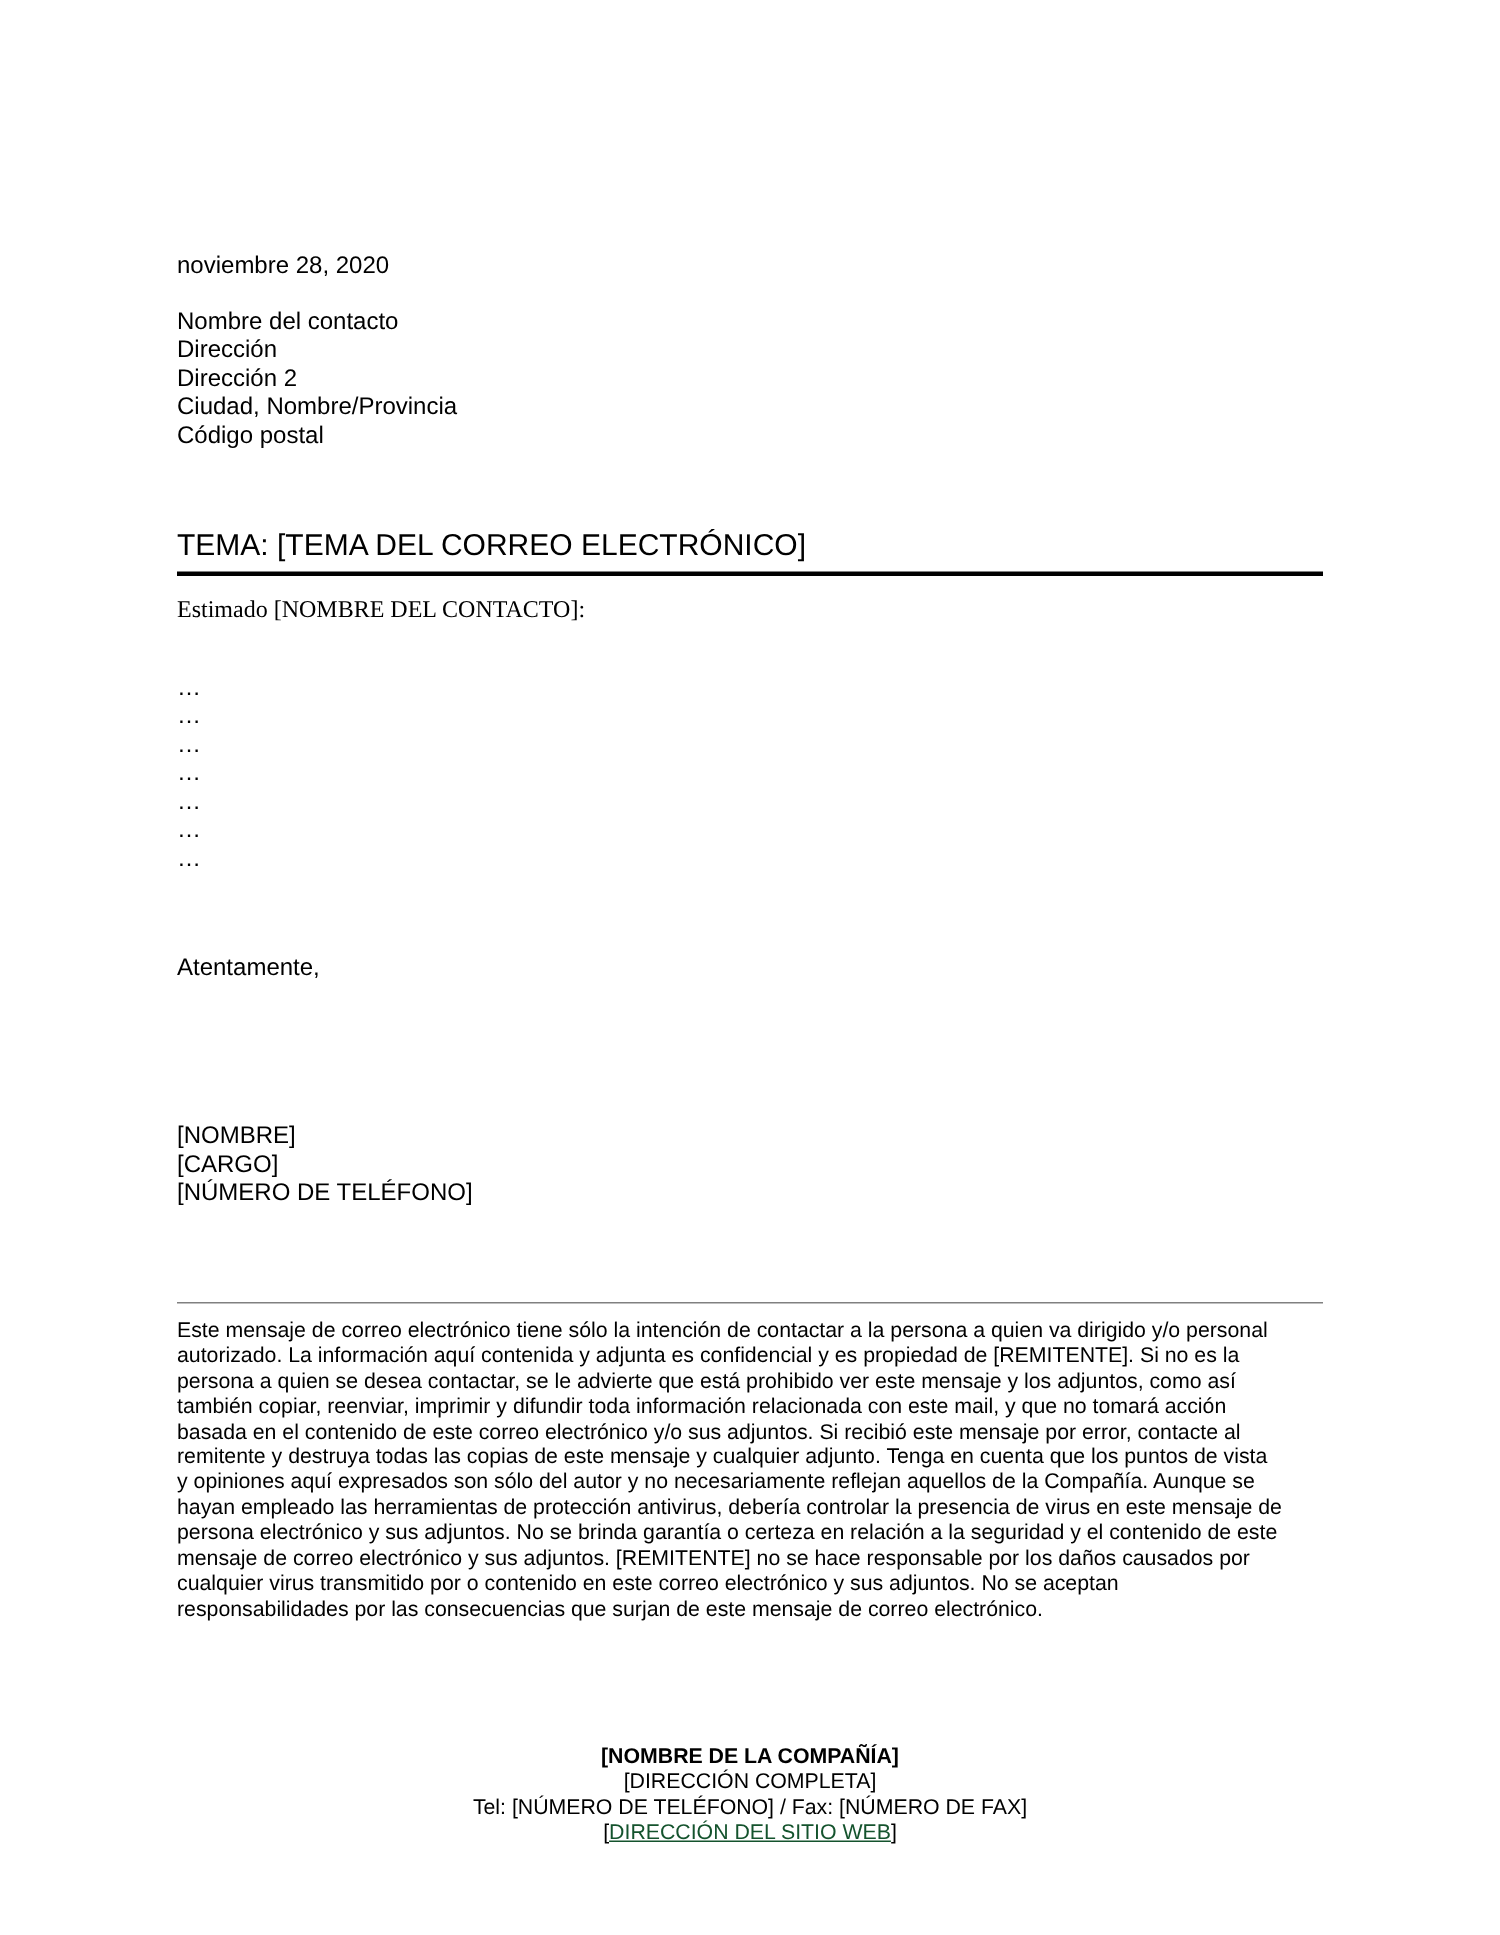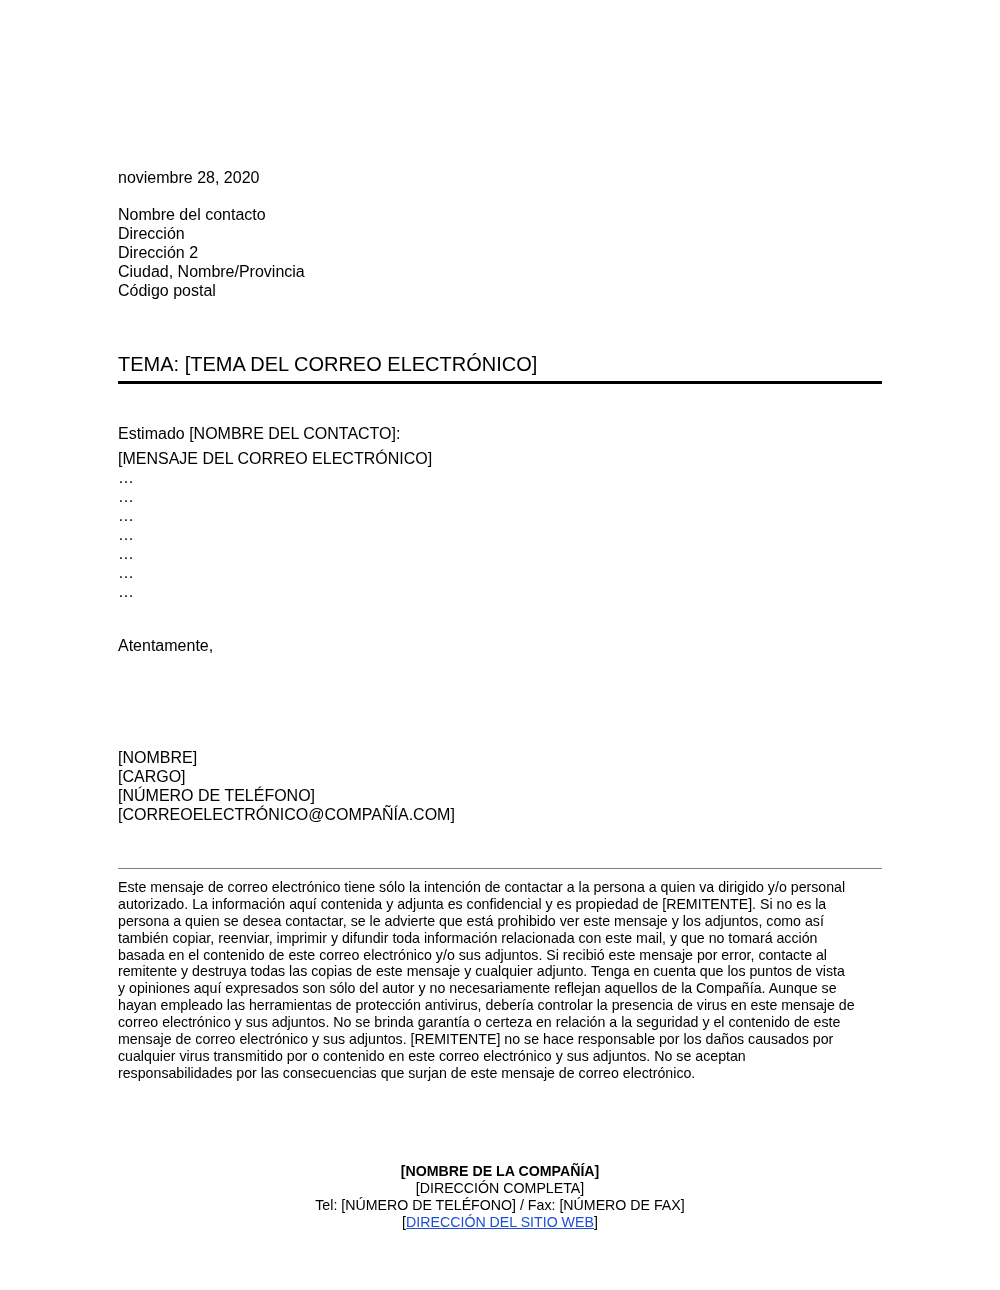--- a/index.html
+++ b/index.html
@@ -36,21 +36,21 @@
       font-weight: normal;
       font-size: 20px;
       line-height: 19px;
       white-space: nowrap;
     }
     .thick-rule {
       left: 118px; top: 381px;
       width: 764px; height: 3px;
       background: #000000;
     }
-    .salutation { left: 118px; top: 424px; }
+    .salutation { left: 118px; top: 397px; font-family: Liberation Serif, serif; }
     .message { left: 118px; top: 449px; }
     .message div { height: 19px; }
     .ellipsis-line { letter-spacing: 0; }
     .closing { left: 118px; top: 636px; }
     .signature { left: 118px; top: 748px; }
     .signature div { height: 19px; }
     .thin-rule {
       left: 118px; top: 868px;
       width: 764px; height: 1px;
       background: #808080;
@@ -64,21 +64,21 @@
     .disclaimer div { white-space: nowrap; height: 16.9px; }
     .footer {
       left: 0; top: 1163px;
       width: 1000px;
       text-align: center;
       font-size: 14.2px;
       line-height: 17px;
     }
     .footer .company { font-weight: bold; }
     .footer a {
-      color: #1d4ed8;
+      color: #14532d;
       text-decoration: underline;
     }
     .bracket { color: #000000; }
   </style>
 </head>
 <body>
 
 <div class="page">
 
   <div class="abs letter-text date">noviembre 28, 2020</div>
@@ -91,51 +91,49 @@
     <div>Código postal</div>
   </div>
 
   <div class="abs subject">TEMA: [TEMA DEL CORREO ELECTRÓNICO]</div>
 
   <div class="abs thick-rule"></div>
 
   <div class="abs letter-text salutation">Estimado [NOMBRE DEL CONTACTO]:</div>
 
   <div class="abs letter-text message">
-    <div>[MENSAJE DEL CORREO ELECTRÓNICO]</div>
     <div class="ellipsis-line">…</div>
     <div class="ellipsis-line">…</div>
     <div class="ellipsis-line">…</div>
     <div class="ellipsis-line">…</div>
     <div class="ellipsis-line">…</div>
     <div class="ellipsis-line">…</div>
     <div class="ellipsis-line">…</div>
   </div>
 
   <div class="abs letter-text closing">Atentamente,</div>
 
   <div class="abs letter-text signature">
     <div>[NOMBRE]</div>
     <div>[CARGO]</div>
     <div>[NÚMERO DE TELÉFONO]</div>
-    <div>[CORREOELECTRÓNICO@COMPAÑÍA.COM]</div>
   </div>
 
   <div class="abs thin-rule"></div>
 
   <div class="abs disclaimer">
     <div>Este mensaje de correo electrónico tiene sólo la intención de contactar a la persona a quien va dirigido y/o personal</div>
     <div>autorizado. La información aquí contenida y adjunta es confidencial y es propiedad de [REMITENTE]. Si no es la</div>
     <div>persona a quien se desea contactar, se le advierte que está prohibido ver este mensaje y los adjuntos, como así</div>
     <div>también copiar, reenviar, imprimir y difundir toda información relacionada con este mail, y que no tomará acción</div>
     <div>basada en el contenido de este correo electrónico y/o sus adjuntos. Si recibió este mensaje por error, contacte al</div>
     <div>remitente y destruya todas las copias de este mensaje y cualquier adjunto. Tenga en cuenta que los puntos de vista</div>
     <div>y opiniones aquí expresados son sólo del autor y no necesariamente reflejan aquellos de la Compañía. Aunque se</div>
     <div>hayan empleado las herramientas de protección antivirus, debería controlar la presencia de virus en este mensaje de</div>
-    <div>correo electrónico y sus adjuntos. No se brinda garantía o certeza en relación a la seguridad y el contenido de este</div>
+    <div>persona electrónico y sus adjuntos. No se brinda garantía o certeza en relación a la seguridad y el contenido de este</div>
     <div>mensaje de correo electrónico y sus adjuntos. [REMITENTE] no se hace responsable por los daños causados por</div>
     <div>cualquier virus transmitido por o contenido en este correo electrónico y sus adjuntos. No se aceptan</div>
     <div>responsabilidades por las consecuencias que surjan de este mensaje de correo electrónico.</div>
   </div>
 
   <div class="abs footer">
     <div class="company">[NOMBRE DE LA COMPAÑÍA]</div>
     <div>[DIRECCIÓN COMPLETA]</div>
     <div>Tel: [NÚMERO DE TELÉFONO] / Fax: [NÚMERO DE FAX]</div>
     <div>

